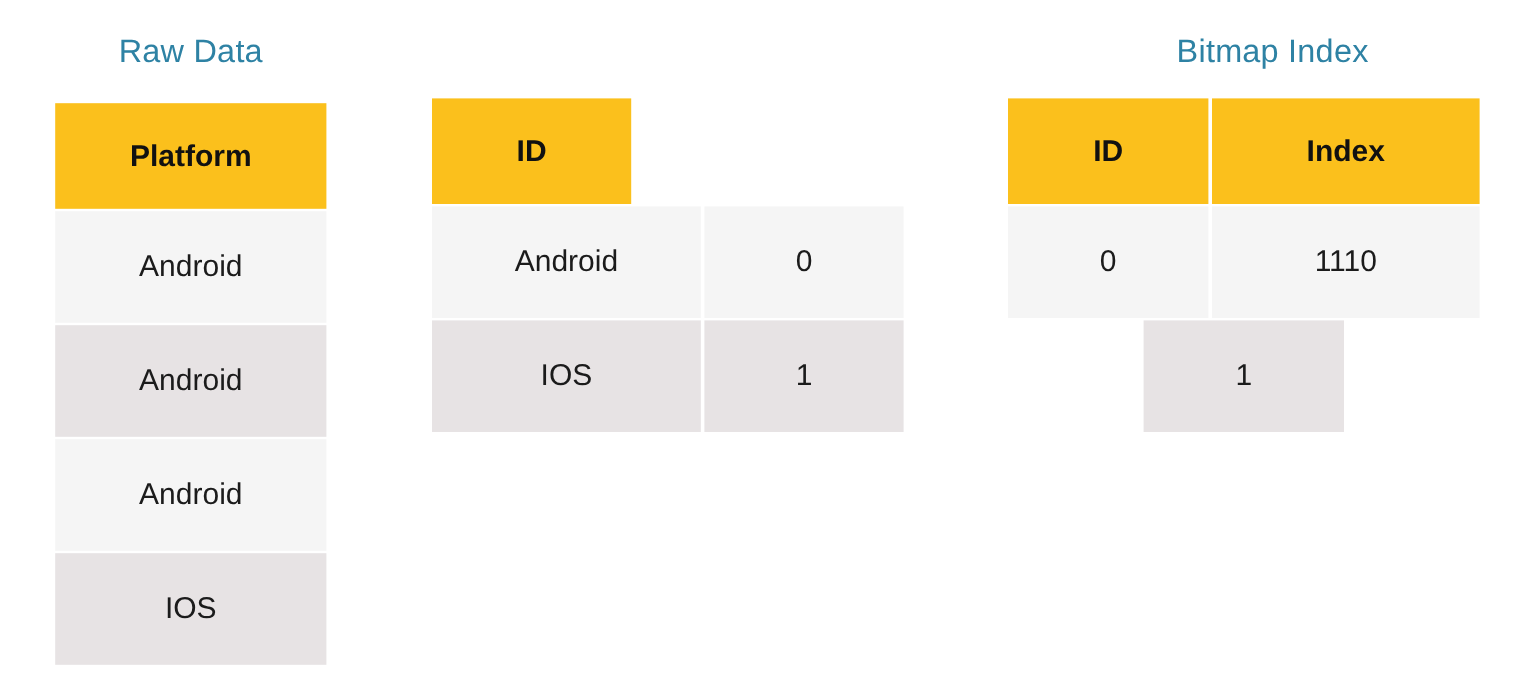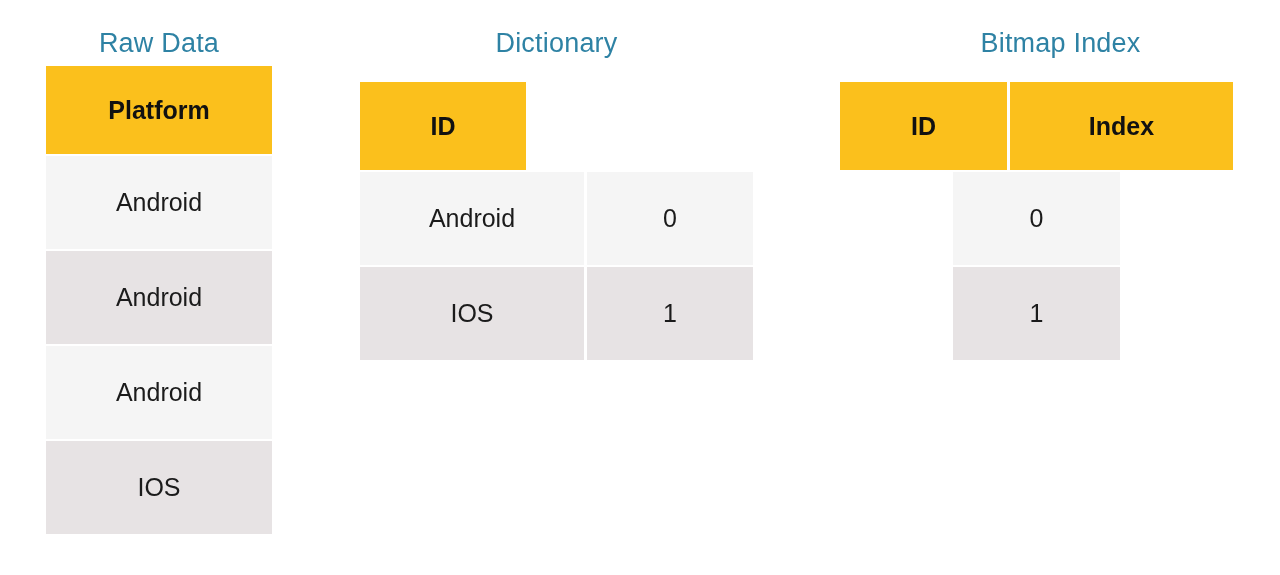--- a/index.html
+++ b/index.html
@@ -79,21 +79,21 @@
 
   .data-row .cell {
     height: 93px;
     font-weight: 400;
   }
 
   .row-light .cell { background: #F5F5F5; }
   .row-dark  .cell { background: #E7E3E4; }
 
   
-  #table-raw-data { left: 46px; top: 66px; width: 226px; }
+  #table-raw-data { left: 46px; top: 86px; width: 226px; }
   #table-raw-data .cell.col-platform { width: 226px; }
 
   
   #table-dictionary { left: 360px; top: 82px; width: 393px; }
   #table-dictionary .cell.col-value { width: 224px; }
   #table-dictionary .cell.col-id    { width: 166px; }
 
   
   #table-bitmap-index { left: 840px; top: 82px; width: 393px; }
   #table-bitmap-index .cell.col-id     { width: 167px; }
@@ -127,21 +127,20 @@
 
     <div class="trow data-row row-light">
       <div class="cell col-platform">Android</div>
     </div>
 
     <div class="trow data-row row-dark">
       <div class="cell col-platform">IOS</div>
     </div>
   </div>
 
-  <div class="panel-title" id="title-dictionary">Dictionary</div>
 
   <div class="table-block" id="table-dictionary">
 
     <div class="trow header-row">
       <div class="cell col-id">ID</div>
     </div>
 
     <div class="trow data-row row-light">
       <div class="cell col-value">Android</div>
       <div class="cell col-id">0</div>
@@ -157,20 +156,21 @@
 
   <div class="table-block" id="table-bitmap-index">
 
     <div class="trow header-row">
       <div class="cell col-id">ID</div>
       <div class="cell col-bitmap">Index</div>
     </div>
 
     <div class="trow data-row row-light">
       <div class="cell col-id">0</div>
+      <div class="cell col-bitmap">1110</div>
     </div>
 
     <div class="trow data-row row-dark">
       <div class="cell col-id">1</div>
     </div>
   </div>
 
 </div>
 
 </body></html>

